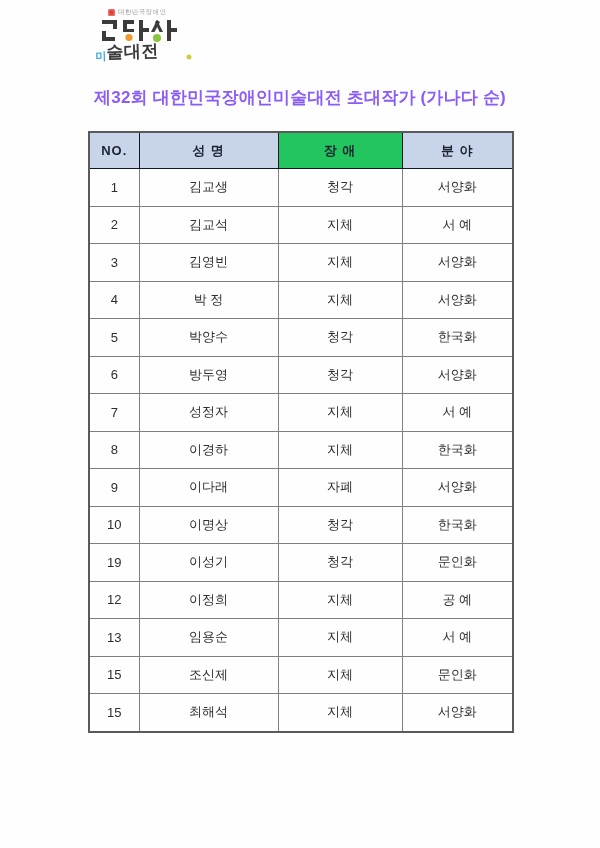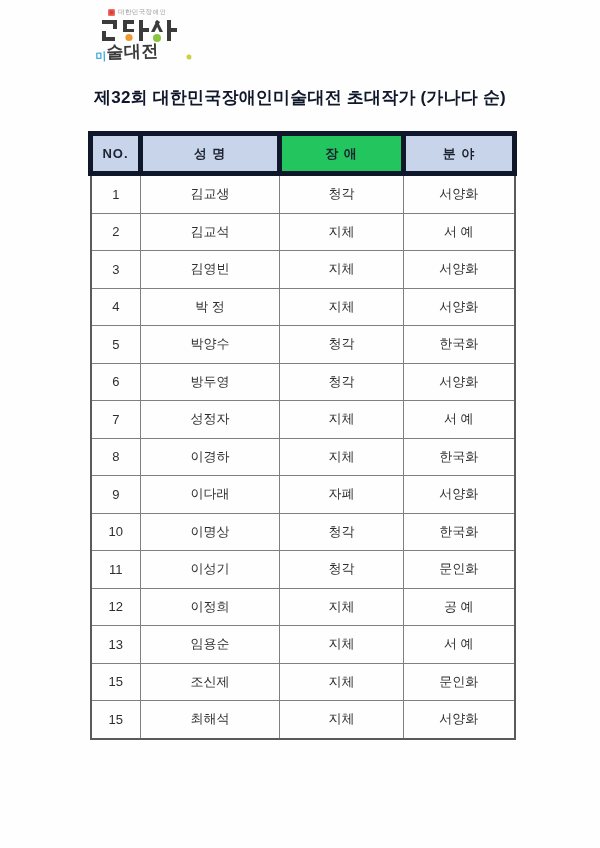--- a/index.html
+++ b/index.html
@@ -36,35 +36,35 @@
   .wordmark-dot {
     position: absolute; right: 14px; bottom: 2px;
     width: 5px; height: 5px; border-radius: 50%;
     background: #c9c92e; opacity: 0.9;
   }
 
   
   .doc-title {
     position: absolute; top: 86px; left: 0; right: 0;
     text-align: center;
-    font-size: 17px; font-weight: bold; color: #0f172a;
+    font-size: 17px; font-weight: bold; color: #8b5cf6;
     letter-spacing: 0.2px;
   }
 
   
   table.artist-table {
     position: absolute; left: 88px; top: 131px;
     width: 424px;
     border-collapse: collapse; table-layout: fixed;
     border: 2px solid #5a5a5a;
   }
   .artist-table th {
     height: 35px;
     background: #c8d4ea;
-    border: 5px solid #0f172a;
+    border: 1px solid #0f172a;
     font-size: 13px; font-weight: bold; color: #1c2230;
     text-align: center; letter-spacing: 1px;
     padding: 0;
   }
   .artist-table td {
     height: 36.5px;
     border: 1px solid #7f7f7f;
     font-size: 13px; color: #2e2e2e;
     text-align: center; vertical-align: middle;
     padding: 0;
@@ -179,21 +179,21 @@
           <td>자폐</td>
           <td>서양화</td>
         </tr>
         <tr>
           <td>10</td>
           <td>이명상</td>
           <td>청각</td>
           <td>한국화</td>
         </tr>
         <tr>
-          <td>11</td>
+          <td>19</td>
           <td>이성기</td>
           <td>청각</td>
           <td>문인화</td>
         </tr>
         <tr>
           <td>12</td>
           <td>이정희</td>
           <td>지체</td>
           <td>공 예</td>
         </tr>

